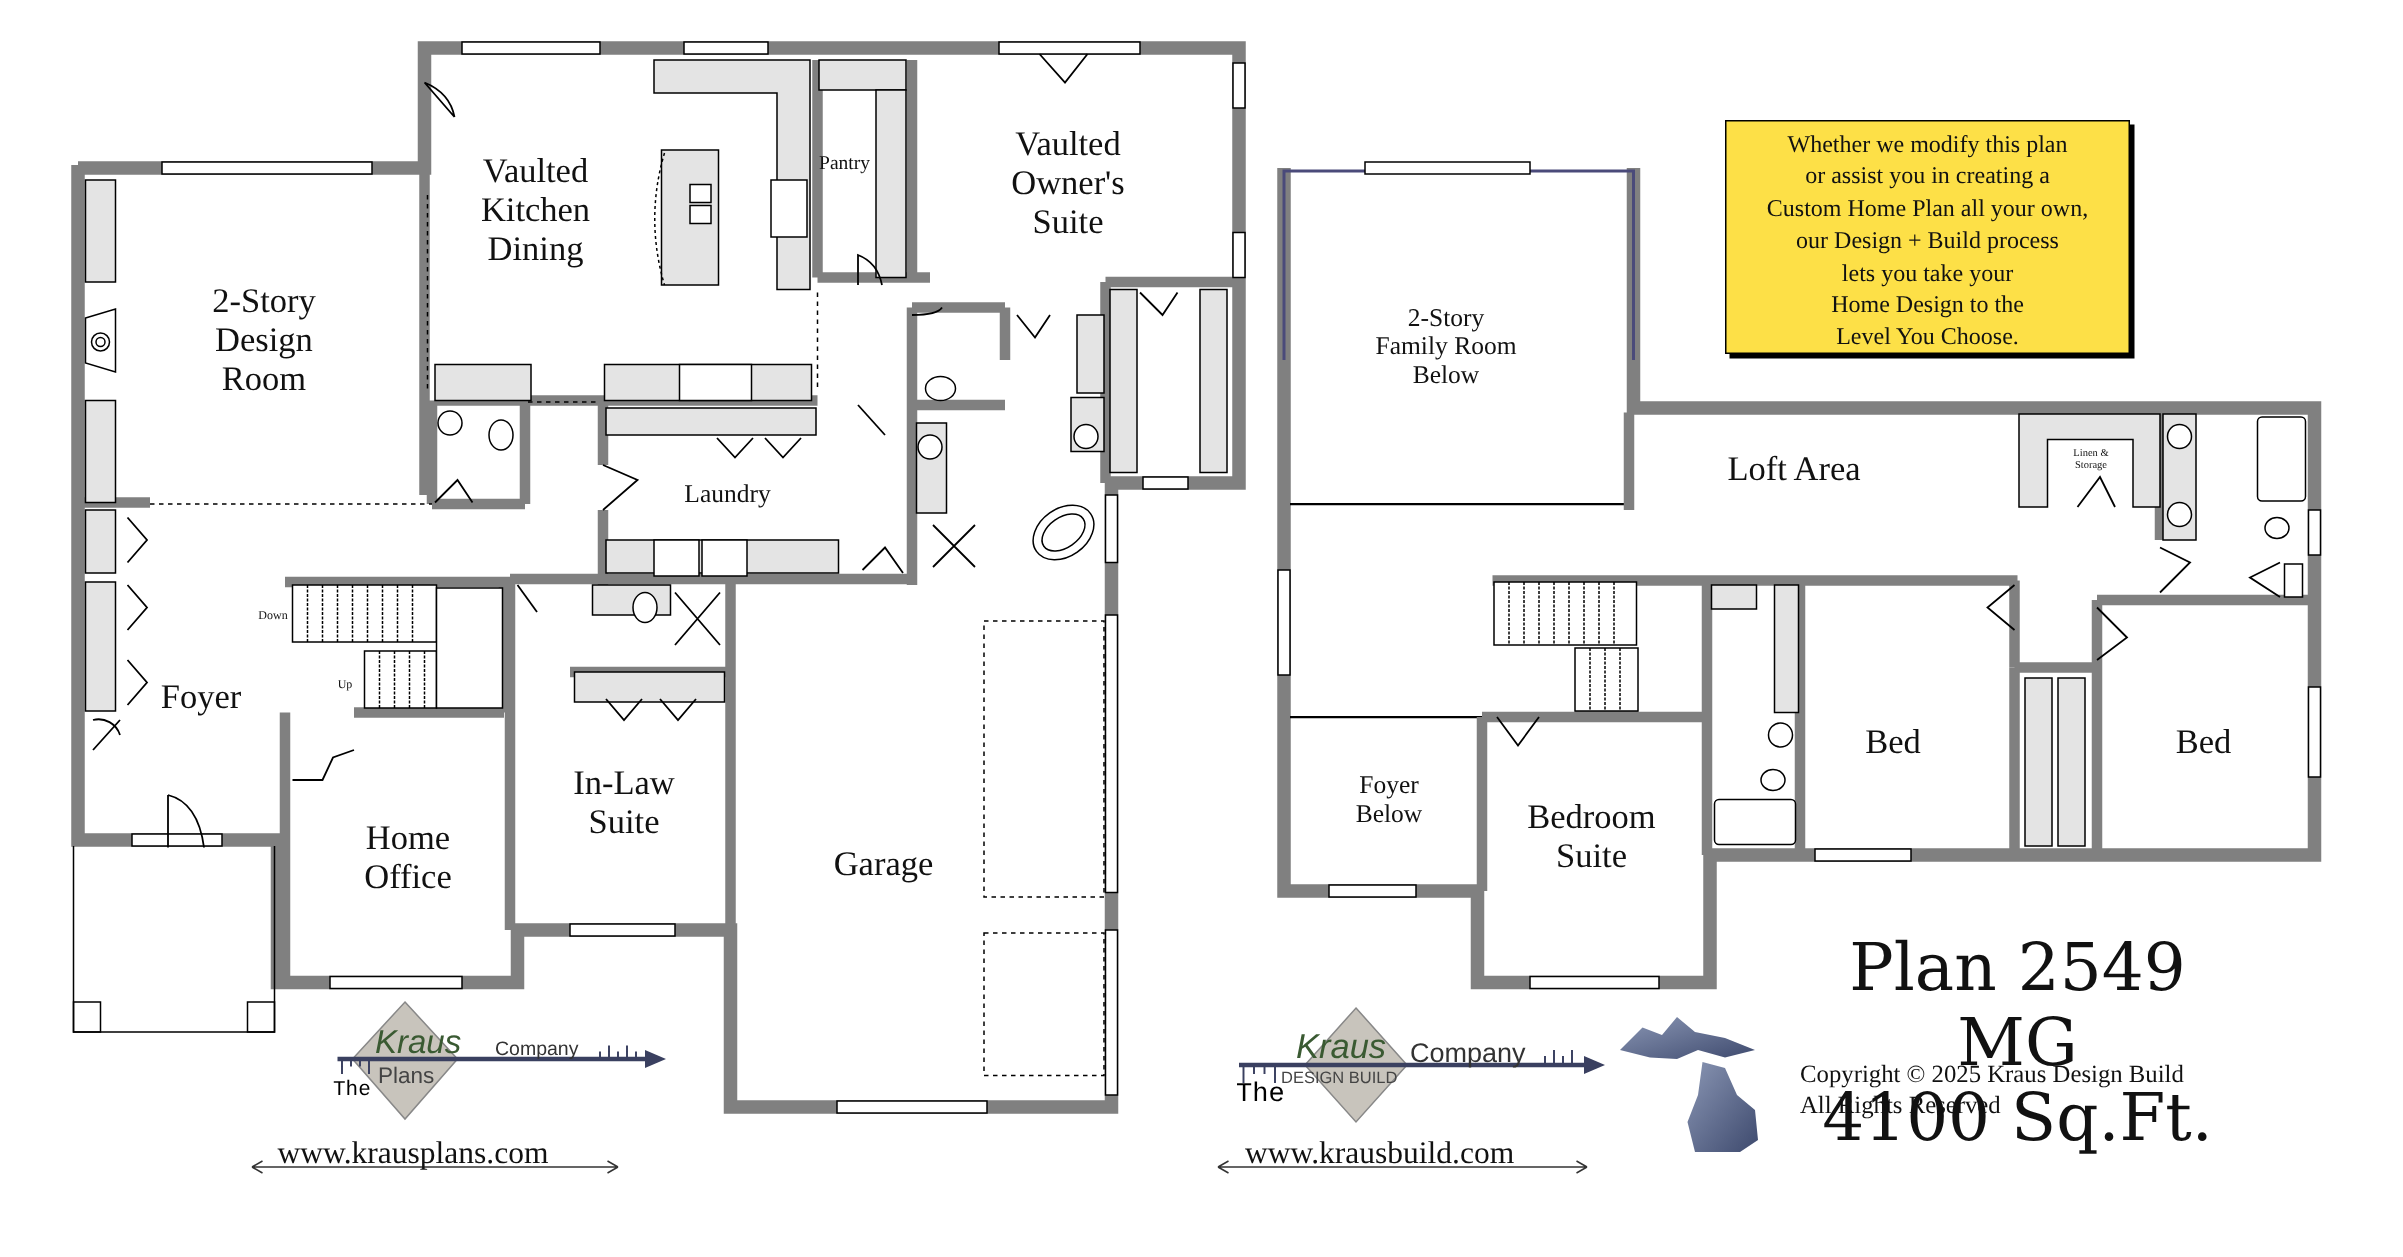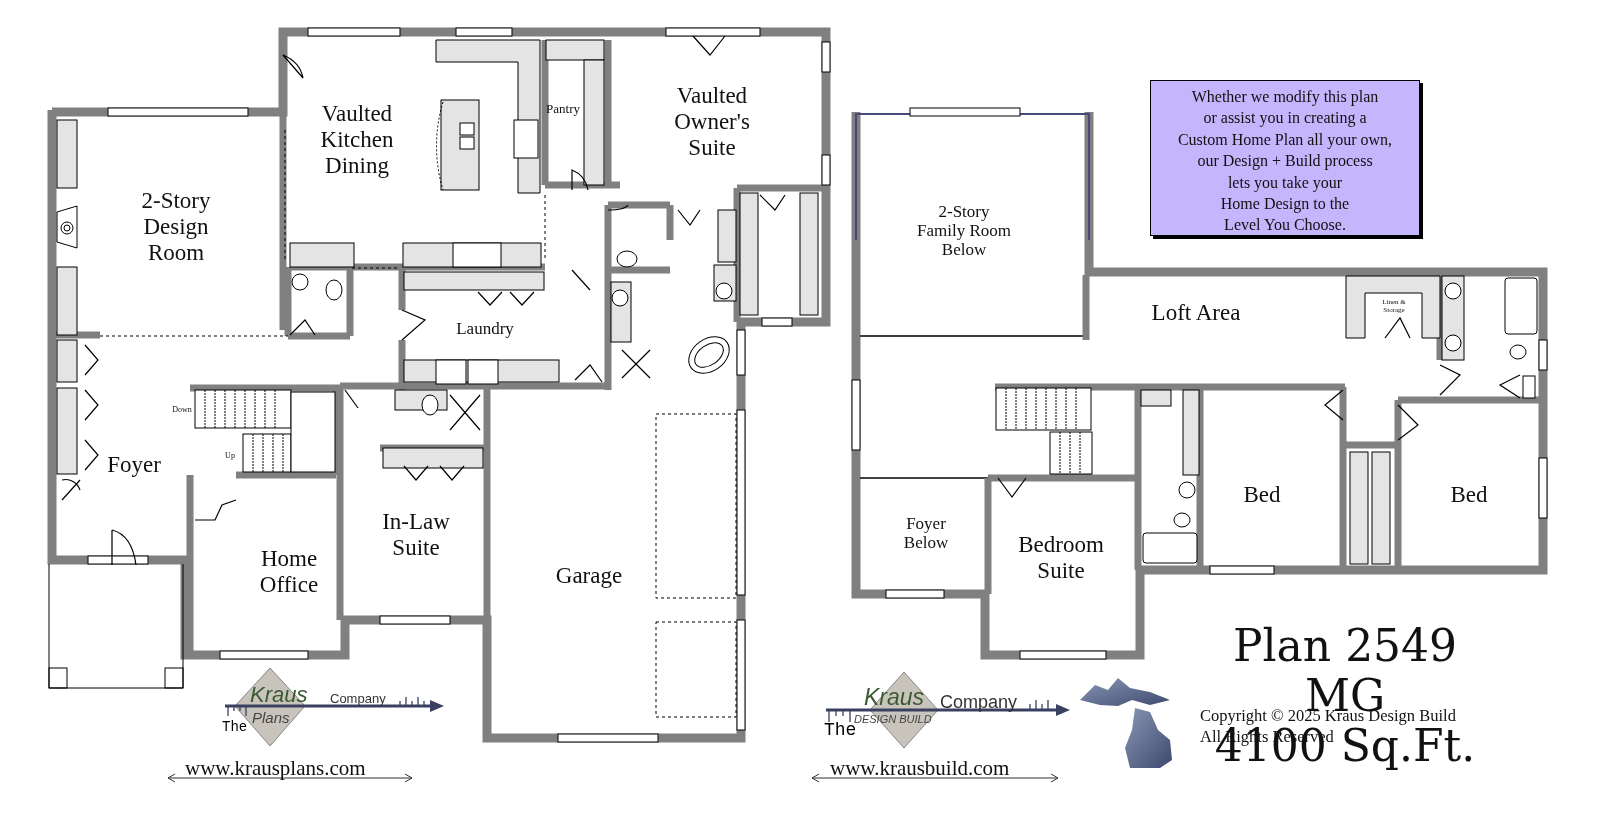--- a/index.html
+++ b/index.html
@@ -4,28 +4,28 @@
 <style>
   html,body{margin:0;padding:0;background:#fff;}
   body{width:1602px;height:838px;position:relative;overflow:hidden;font-family:"Liberation Serif","DejaVu Serif",serif;color:#111;}
   #plan{position:absolute;left:0;top:0;width:1602px;height:838px;}
   .label{position:absolute;text-align:center;line-height:1.13;color:#111;white-space:nowrap;transform:translate(-50%,-50%);}
   .lg{font-size:23px;}
   .sm{font-size:17px;}
   .xs{font-size:13px;}
   .xxs{font-size:7px;line-height:1.1;}
   .tiny{font-size:8px;}
-  #info-box{position:absolute;left:1150px;top:80px;width:270px;height:156px;border:1px solid #000;box-shadow:3px 3px 0 #000;background:#c4b5fd;text-align:center;font-size:16px;line-height:21.4px;padding-top:5px;box-sizing:border-box;}
+  #info-box{position:absolute;left:1150px;top:80px;width:270px;height:156px;border:1px solid #000;box-shadow:3px 3px 0 #000;background:#fde047;text-align:center;font-size:16px;line-height:21.4px;padding-top:5px;box-sizing:border-box;}
   #plan-title{position:absolute;left:1200px;top:597px;width:290px;text-align:center;font-size:44px;line-height:50px;font-family:"DejaVu Serif","Liberation Serif",serif;margin-top:24px;}
   #copyright{position:absolute;left:1200px;top:705px;width:320px;font-size:16.5px;line-height:21px;}
   .url{position:absolute;font-size:21px;}
   .logo-the{position:absolute;font-family:Liberation Mono, monospace;color:#000000;margin-top:28px;}
   .logo-kraus{position:absolute;font-family:"Liberation Sans",sans-serif;font-weight:normal;font-style:italic;color:#3a5a32;}
   .logo-company{position:absolute;font-family:"Liberation Sans",sans-serif;color:#333;}
-  .logo-sub{position:absolute;font-family:"Liberation Sans",sans-serif;color:#444;font-style:italic;}
+  .logo-sub{position:absolute;font-family:"Liberation Sans",sans-serif;color:#444;}
 </style>
 </head>
 <body>
 
 <svg id="plan" xmlns="http://www.w3.org/2000/svg" width="1602" height="838" viewBox="0 0 1602 838">
   <defs>
     <linearGradient id="mi" x1="0" y1="0" x2="1" y2="1">
       <stop offset="0" stop-color="#8a96b4"></stop>
       <stop offset="1" stop-color="#3e4a6e"></stop>
     </linearGradient>
@@ -302,21 +302,21 @@
   <div>Vaulted</div>
   <div>Owner's</div>
   <div>Suite</div>
 </div>
 <div class="label sm" style="left:485px;top:329px;">
   <div>Laundry</div>
 </div>
 <div class="label lg" style="left:134px;top:465px;">
   <div>Foyer</div>
 </div>
-<div class="label lg" style="left:272px;top:572px;margin-left:17px;">
+<div class="label lg" style="left:272px;top:572px;">
   <div>Home</div>
   <div>Office</div>
 </div>
 <div class="label lg" style="left:416px;top:535px;">
   <div>In-Law</div>
   <div>Suite</div>
 </div>
 <div class="label lg" style="left:589px;top:576px;">
   <div>Garage</div>
 </div>

